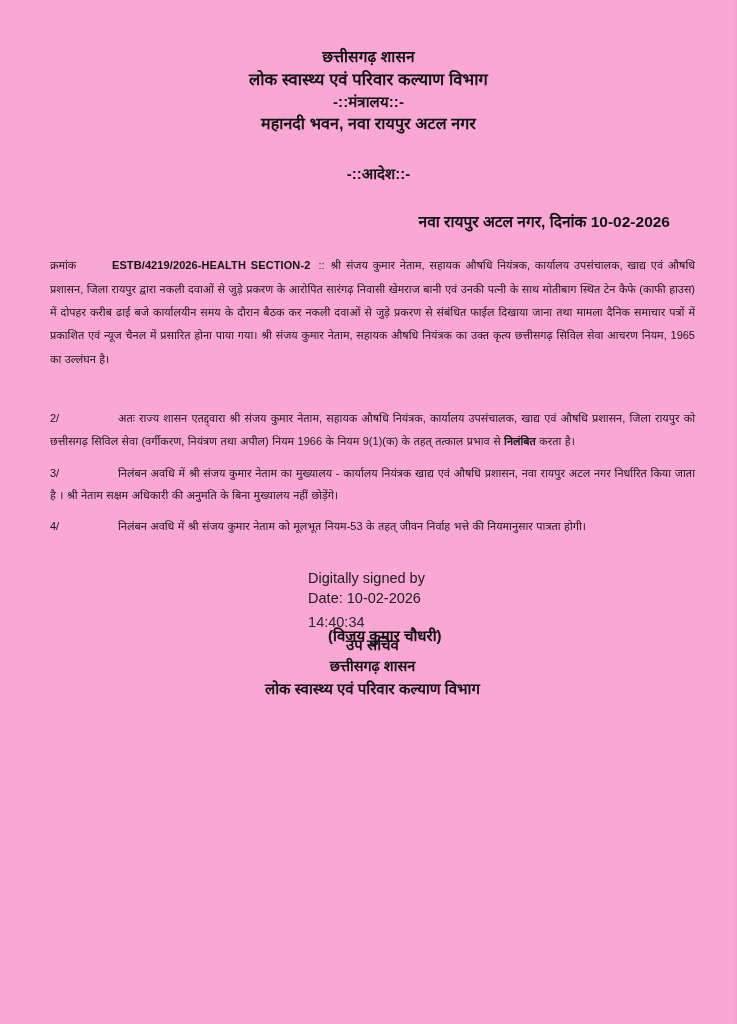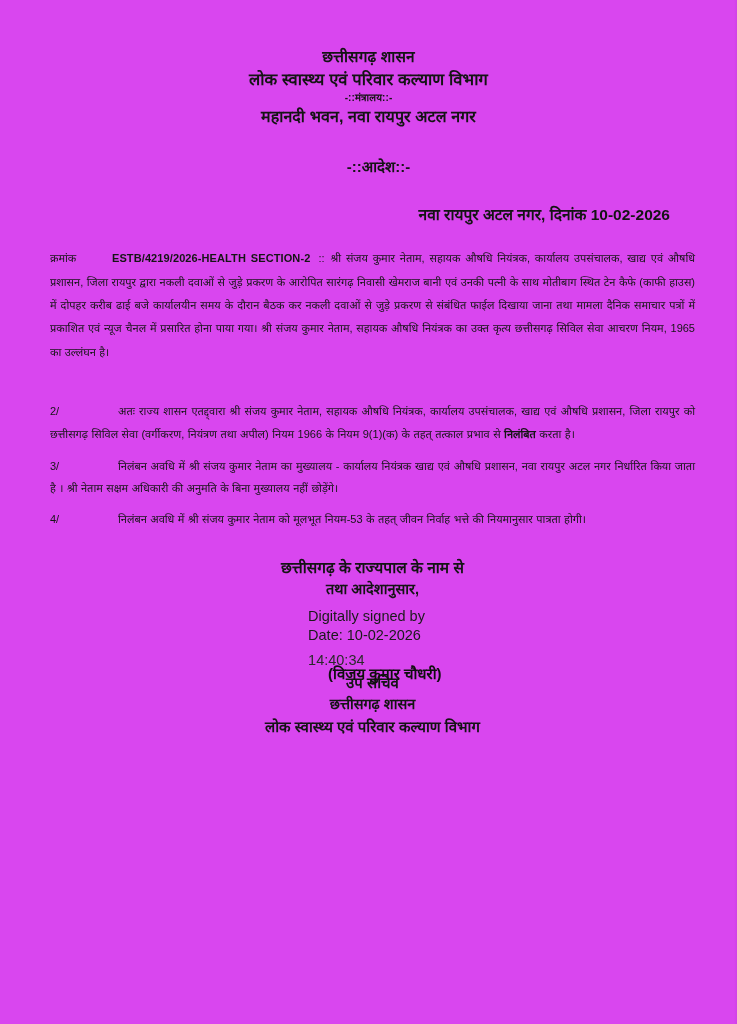--- a/index.html
+++ b/index.html
@@ -10,21 +10,21 @@
   }
   body {
     font-family: "Liberation Serif", "DejaVu Serif", serif;
     color: #111111;
   }
   .page {
     position: relative;
     width: 737px;
     height: 1024px;
     margin: 0 auto;
-    background: #d946ef;
+    background: #f9a8d4;
     box-sizing: border-box;
     padding: 0;
     overflow: hidden;
   }
   .page::after {
     content: "";
     position: absolute;
     top: 0;
     right: 0;
     width: 3px;
@@ -40,21 +40,21 @@
   }
   .lh-line {
     font-family: "Liberation Sans", "DejaVu Sans", sans-serif;
     font-weight: 700;
     color: #141414;
     line-height: 1.42;
     letter-spacing: .1px;
   }
   .lh-1 { font-size: 15.5px; }
   .lh-2 { font-size: 16.5px; }
-  .lh-3 { font-size: 10px; }
+  .lh-3 { font-size: 15px; }
   .lh-4 { font-size: 16px; }
 
   .order-word {
     text-align: center;
     font-family: "Liberation Sans", "DejaVu Sans", sans-serif;
     font-weight: 700;
     font-size: 15px;
     color: #141414;
     margin-top: 28px;
     margin-left: 20px;
@@ -196,24 +196,20 @@
 
     <div class="gap-lg"></div>
 
     <p class="para"><span class="numlabel">2/</span><span class="indent"></span><span>अतः राज्य शासन एतद्द्वारा श्री संजय कुमार नेताम, सहायक औषधि नियंत्रक, कार्यालय उपसंचालक, खाद्य एवं औषधि प्रशासन, जिला रायपुर को छत्तीसगढ़ सिविल सेवा (वर्गीकरण, नियंत्रण तथा अपील) नियम 1966 के नियम 9(1)(क) के तहत् तत्काल प्रभाव से </span><b class="em">निलंबित</b><span> करता है।</span></p>
 
     <p class="para tight"><span class="numlabel">3/</span><span class="indent"></span><span>निलंबन अवधि में श्री संजय कुमार नेताम का मुख्यालय - कार्यालय नियंत्रक खाद्य एवं औषधि प्रशासन, नवा रायपुर अटल नगर निर्धारित किया जाता है । श्री नेताम सक्षम अधिकारी की अनुमति के बिना मुख्यालय नहीं छोड़ेंगे।</span></p>
 
     <p class="para tight"><span class="numlabel">4/</span><span class="indent"></span><span>निलंबन अवधि में श्री संजय कुमार नेताम को मूलभूत नियम-53 के तहत् जीवन निर्वाह भत्ते की नियमानुसार पात्रता होगी।</span></p>
 
     <div class="signblock">
-      <div class="sig-head">
-        <div>छत्तीसगढ़ के राज्यपाल के नाम से</div>
-        <div class="l2">तथा आदेशानुसार,</div>
-      </div>
 
       <div class="digi">
         <div>Digitally signed by</div>
         <div>Date: 10-02-2026</div>
         <div class="overlap-row">
           <span class="digi-time">14:40:34</span>
           <span class="sig-name-hi">(विजय कुमार चौधरी)</span>
         </div>
       </div>
 

